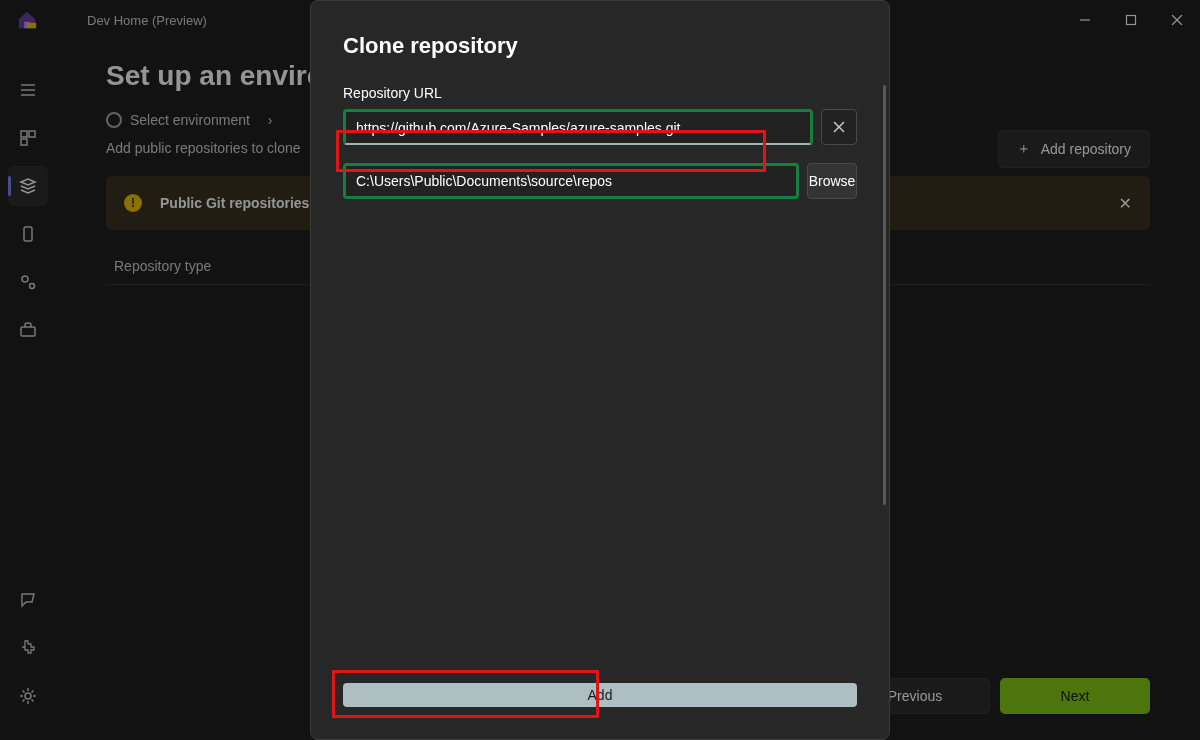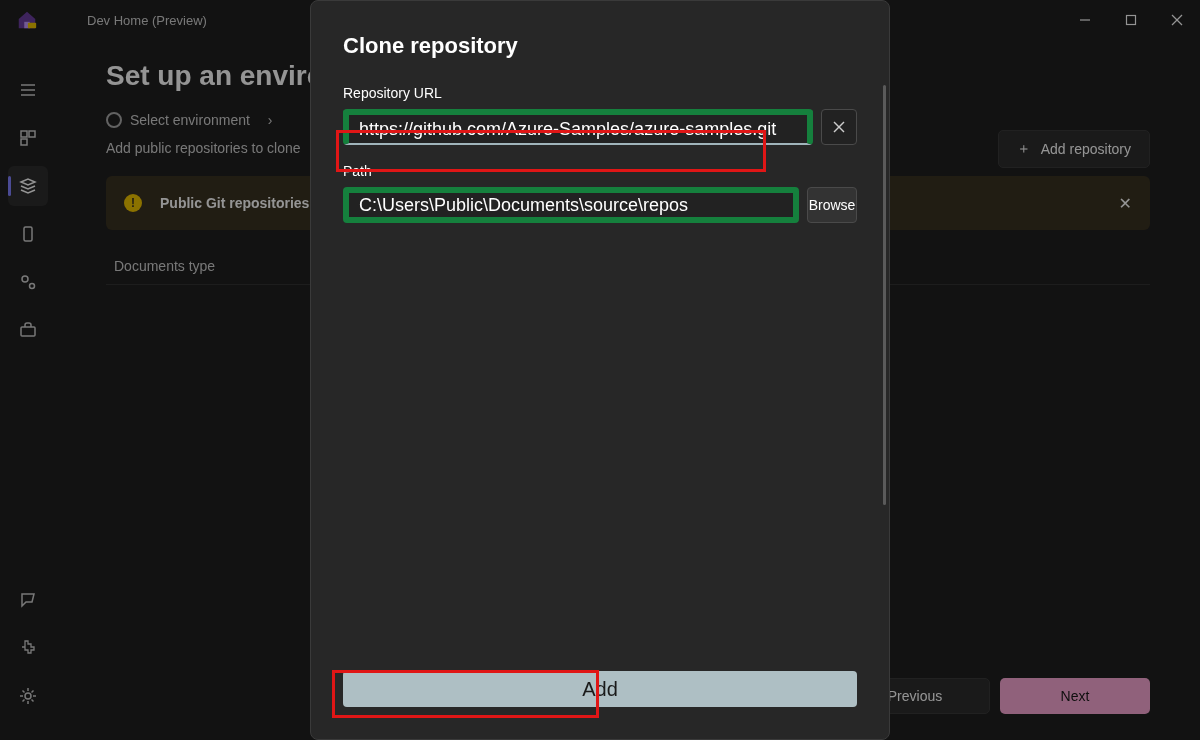--- a/index.html
+++ b/index.html
@@ -34,42 +34,42 @@
 .banner .warn { width: 18px; height: 18px; background: #f0c400; border-radius: 50%; color: #3a3221; font-weight: 700; display: flex; align-items: center; justify-content: center; font-size: 12px; margin-right: 18px; }
 .banner .msg { font-size: 14px; font-weight: 700; color: #fff; }
 .banner .close { margin-left: auto; color: #fff; font-size: 16px; }
 
 .table-header { display: flex; font-size: 14px; color: #cfcfcf; padding: 10px 8px; border-bottom: 1px solid #333; }
 .table-header .col1 { width: 220px; }
 
 .footer-nav { position: absolute; right: 50px; bottom: 26px; display: flex; gap: 10px; }
 .footer-btn { width: 150px; height: 36px; border-radius: 5px; display: flex; align-items: center; justify-content: center; font-size: 14px; }
 .footer-btn.prev { background: #2d2d2d; border: 1px solid #3a3a3a; color: #fff; }
-.footer-btn.next { background: #f9a8d4; color: #1a1a1a; }
+.footer-btn.next { background: #84cc16; color: #1a1a1a; }
 
 
 .dim { position: absolute; inset: 0; background: rgba(0,0,0,0.42); }
 
 
 .dialog { position: absolute; left: 310px; top: 0; width: 580px; height: 740px; background: #272727; border: 1px solid #3a3a3a; border-radius: 8px; padding: 32px; display: flex; flex-direction: column; }
 .dialog h2 { font-size: 22px; font-weight: 600; margin-bottom: 26px; }
 .form-label { font-size: 14px; color: #fff; margin-bottom: 8px; }
 .input-row { display: flex; gap: 8px; align-items: stretch; margin-bottom: 18px; }
-.text-input { flex: 1; height: 36px; background: #222; border: 6px solid #15803d; border-radius: 4px; color: #fff; padding: 0 10px; font-size: 18px; }
+.text-input { flex: 1; height: 36px; background: #222; border: 3px solid #15803d; border-radius: 4px; color: #fff; padding: 0 10px; font-size: 14px; }
 .text-input.url { border-bottom: 2px solid #a0b4bb; }
 .clear-btn { width: 36px; height: 36px; display: flex; align-items: center; justify-content: center; color: #ccc; border: 1px solid #4a4a4a; border-radius: 4px; background: #222; }
 .browse-btn { width: 50px; height: 36px; background: #333; border: 1px solid #4a4a4a; border-radius: 4px; color: #fff; font-size: 14px; display: flex; align-items: center; justify-content: center; }
 .highlight-url { position: absolute; border: 3px solid #e01616; pointer-events: none; }
 .url-box { left: 336px; top: 130px; width: 430px; height: 42px; }
 .add-box { left: 332px; top: 670px; width: 267px; height: 48px; }
 
 .dialog-scroll { position: absolute; right: 3px; top: 84px; width: 3px; height: 420px; background: #5a5a5a; border-radius: 2px; }
 
 .dialog-actions { margin-top: auto; display: flex; gap: 10px; }
-.dlg-btn { flex: 1; height: 36px; border-radius: 4px; display: flex; align-items: center; justify-content: center; font-size: 20px; }
+.dlg-btn { flex: 1; height: 24px; border-radius: 4px; display: flex; align-items: center; justify-content: center; font-size: 14px; }
 .dlg-btn.primary { background: #aebfc4; color: #1a1a1a; }
 .dlg-btn.secondary { background: #333; border: 1px solid #4a4a4a; color: #fff; }
 
 svg { display: block; }
 </style>
 </head>
 <body>
 
 <div class="titlebar">
   <div class="logo">
@@ -175,21 +175,21 @@
     <span>Add repository</span>
   </button>
 
   <div class="banner">
     <div class="warn">!</div>
     <div class="msg">Public Git repositories</div>
     <div class="close">✕</div>
   </div>
 
   <div class="table-header">
-    <div class="col1">Documents type</div>
+    <div class="col1">Repository type</div>
   </div>
 
   <div class="footer-nav">
     <div class="footer-btn prev">Previous</div>
     <div class="footer-btn next">Next</div>
   </div>
 </div>
 
 <div class="dim"></div>
 
@@ -200,21 +200,20 @@
   <div class="input-row">
     <input class="text-input url" value="https://github.com/Azure-Samples/azure-samples.git" style="">
     <div class="clear-btn">
       <svg width="12" height="12" viewBox="0 0 12 12">
           <line x1="1" y1="1" x2="11" y2="11" stroke="#ccc" stroke-width="1.4"></line>
           <line x1="11" y1="1" x2="1" y2="11" stroke="#ccc" stroke-width="1.4"></line>
         </svg>
     </div>
   </div>
 
-  <div class="form-label">Path</div>
   <div class="input-row">
     <input class="text-input" value="C:\Users\Public\Documents\source\repos" style="">
     <div class="browse-btn">Browse</div>
   </div>
 
   <div class="dialog-scroll"></div>
 
   <div class="dialog-actions">
     <div class="dlg-btn primary">Add</div>
   </div>

